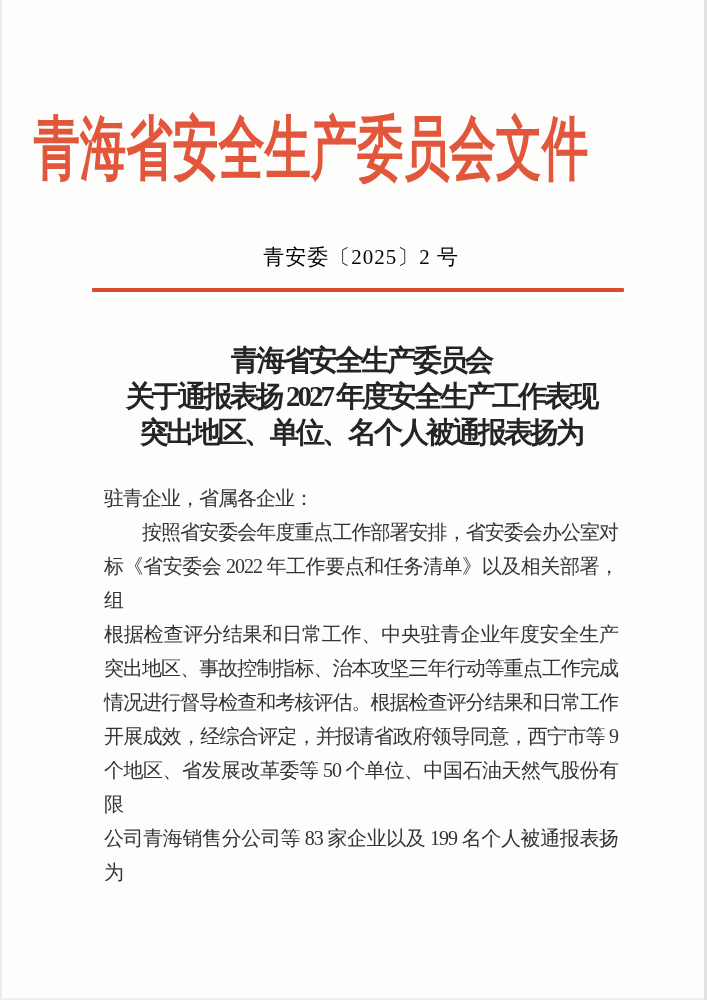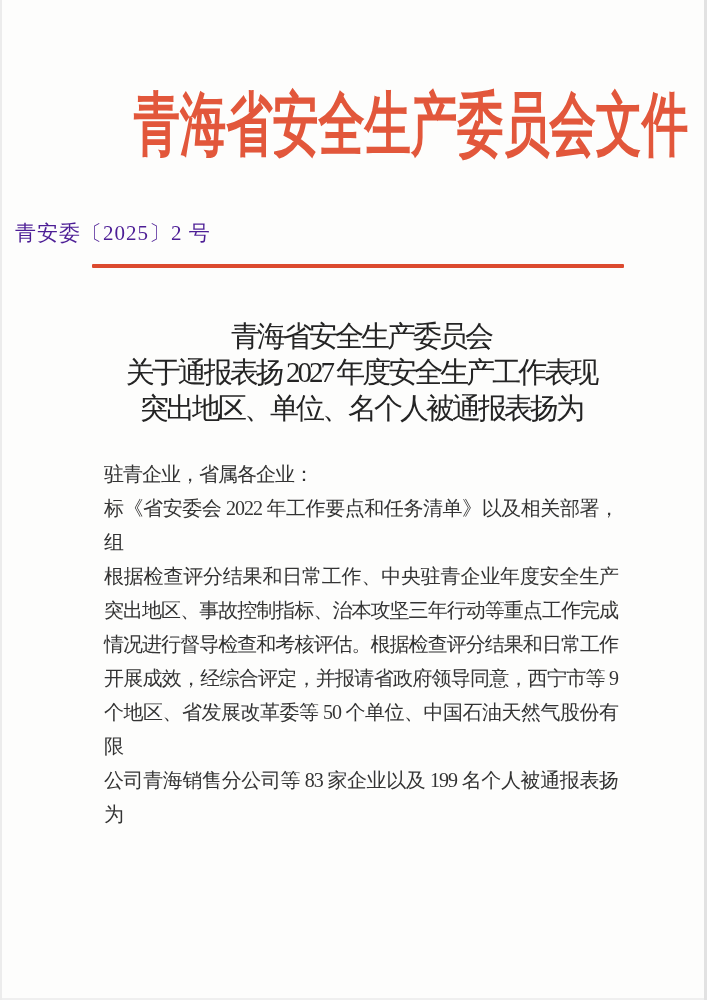--- a/index.html
+++ b/index.html
@@ -10,66 +10,66 @@
     height: 1000px;
     margin: 0 auto;
     background: #fdfdfc;
     overflow: hidden;
     font-family: "Liberation Serif", "DejaVu Serif", serif;
     box-shadow: inset 2px 0 0 #ececec, inset -3px 0 0 #e2e2e2, inset 0 -2px 0 #efefef;
   }
 
   
   .red-header {
-    margin-top: 92px;
+    margin-top: 116px;
     margin-left: 15px;
     width: 692px;
     display: flex;
-    justify-content: flex-start;
+    justify-content: flex-end;
   }
   .red-header .letterhead-text {
     display: inline-block;
     white-space: nowrap;
     font-size: 66px;
     line-height: 66px;
     font-weight: bold;
     color: var(--header-red, #e2573b);
     transform: scale(0.70, 1.05);
     transform-origin: center center;
   }
 
   
   .doc-number {
     margin-top: 61px;
     margin-left: 15px;
     width: 692px;
-    text-align: left;
+    text-align: center;
     font-size: 21px;
     line-height: 28px;
     letter-spacing: 1px;
-    color: #4c1d95;
+    color: #000000;
   }
 
   
   .red-rule {
     margin-top: 17px;
     margin-left: 92px;
     width: 532px;
     height: 4px;
     background: var(--rule-red, #dc4a2f);
     border-radius: 1px;
   }
 
   
   .doc-title {
     margin-top: 50px;
     margin-left: 15px;
     width: 692px;
     text-align: center;
-    font-weight: normal;
+    font-weight: bold;
     color: #242424;
     font-size: 29px;
     line-height: 36px;
     letter-spacing: -3px;
   }
 
   
   .body-text {
     margin: 31px 89px 0 104px; 
     font-size: 20px;
@@ -101,20 +101,21 @@
   <div class="red-rule"></div>
 
   <div class="doc-title">
     <div class="title-line">青海省安全生产委员会</div>
     <div class="title-line">关于通报表扬 2027 年度安全生产工作表现</div>
     <div class="title-line">突出地区、单位、名个人被通报表扬为</div>
   </div>
 
   <div class="body-text">
     <div class="line">驻青企业，省属各企业：</div>
+    <div class="line fill indent">按照省安委会年度重点工作部署安排，省安委会办公室对</div>
     <div class="line fill">标《省安委会 2022 年工作要点和任务清单》以及相关部署，组</div>
     <div class="line fill">根据检查评分结果和日常工作、中央驻青企业年度安全生产</div>
     <div class="line fill">突出地区、事故控制指标、治本攻坚三年行动等重点工作完成</div>
     <div class="line fill">情况进行督导检查和考核评估。根据检查评分结果和日常工作</div>
     <div class="line fill">开展成效，经综合评定，并报请省政府领导同意，西宁市等 9</div>
     <div class="line fill">个地区、省发展改革委等 50 个单位、中国石油天然气股份有限</div>
     <div class="line fill">公司青海销售分公司等 83 家企业以及 199 名个人被通报表扬为</div>
   </div>
 
 </div>

